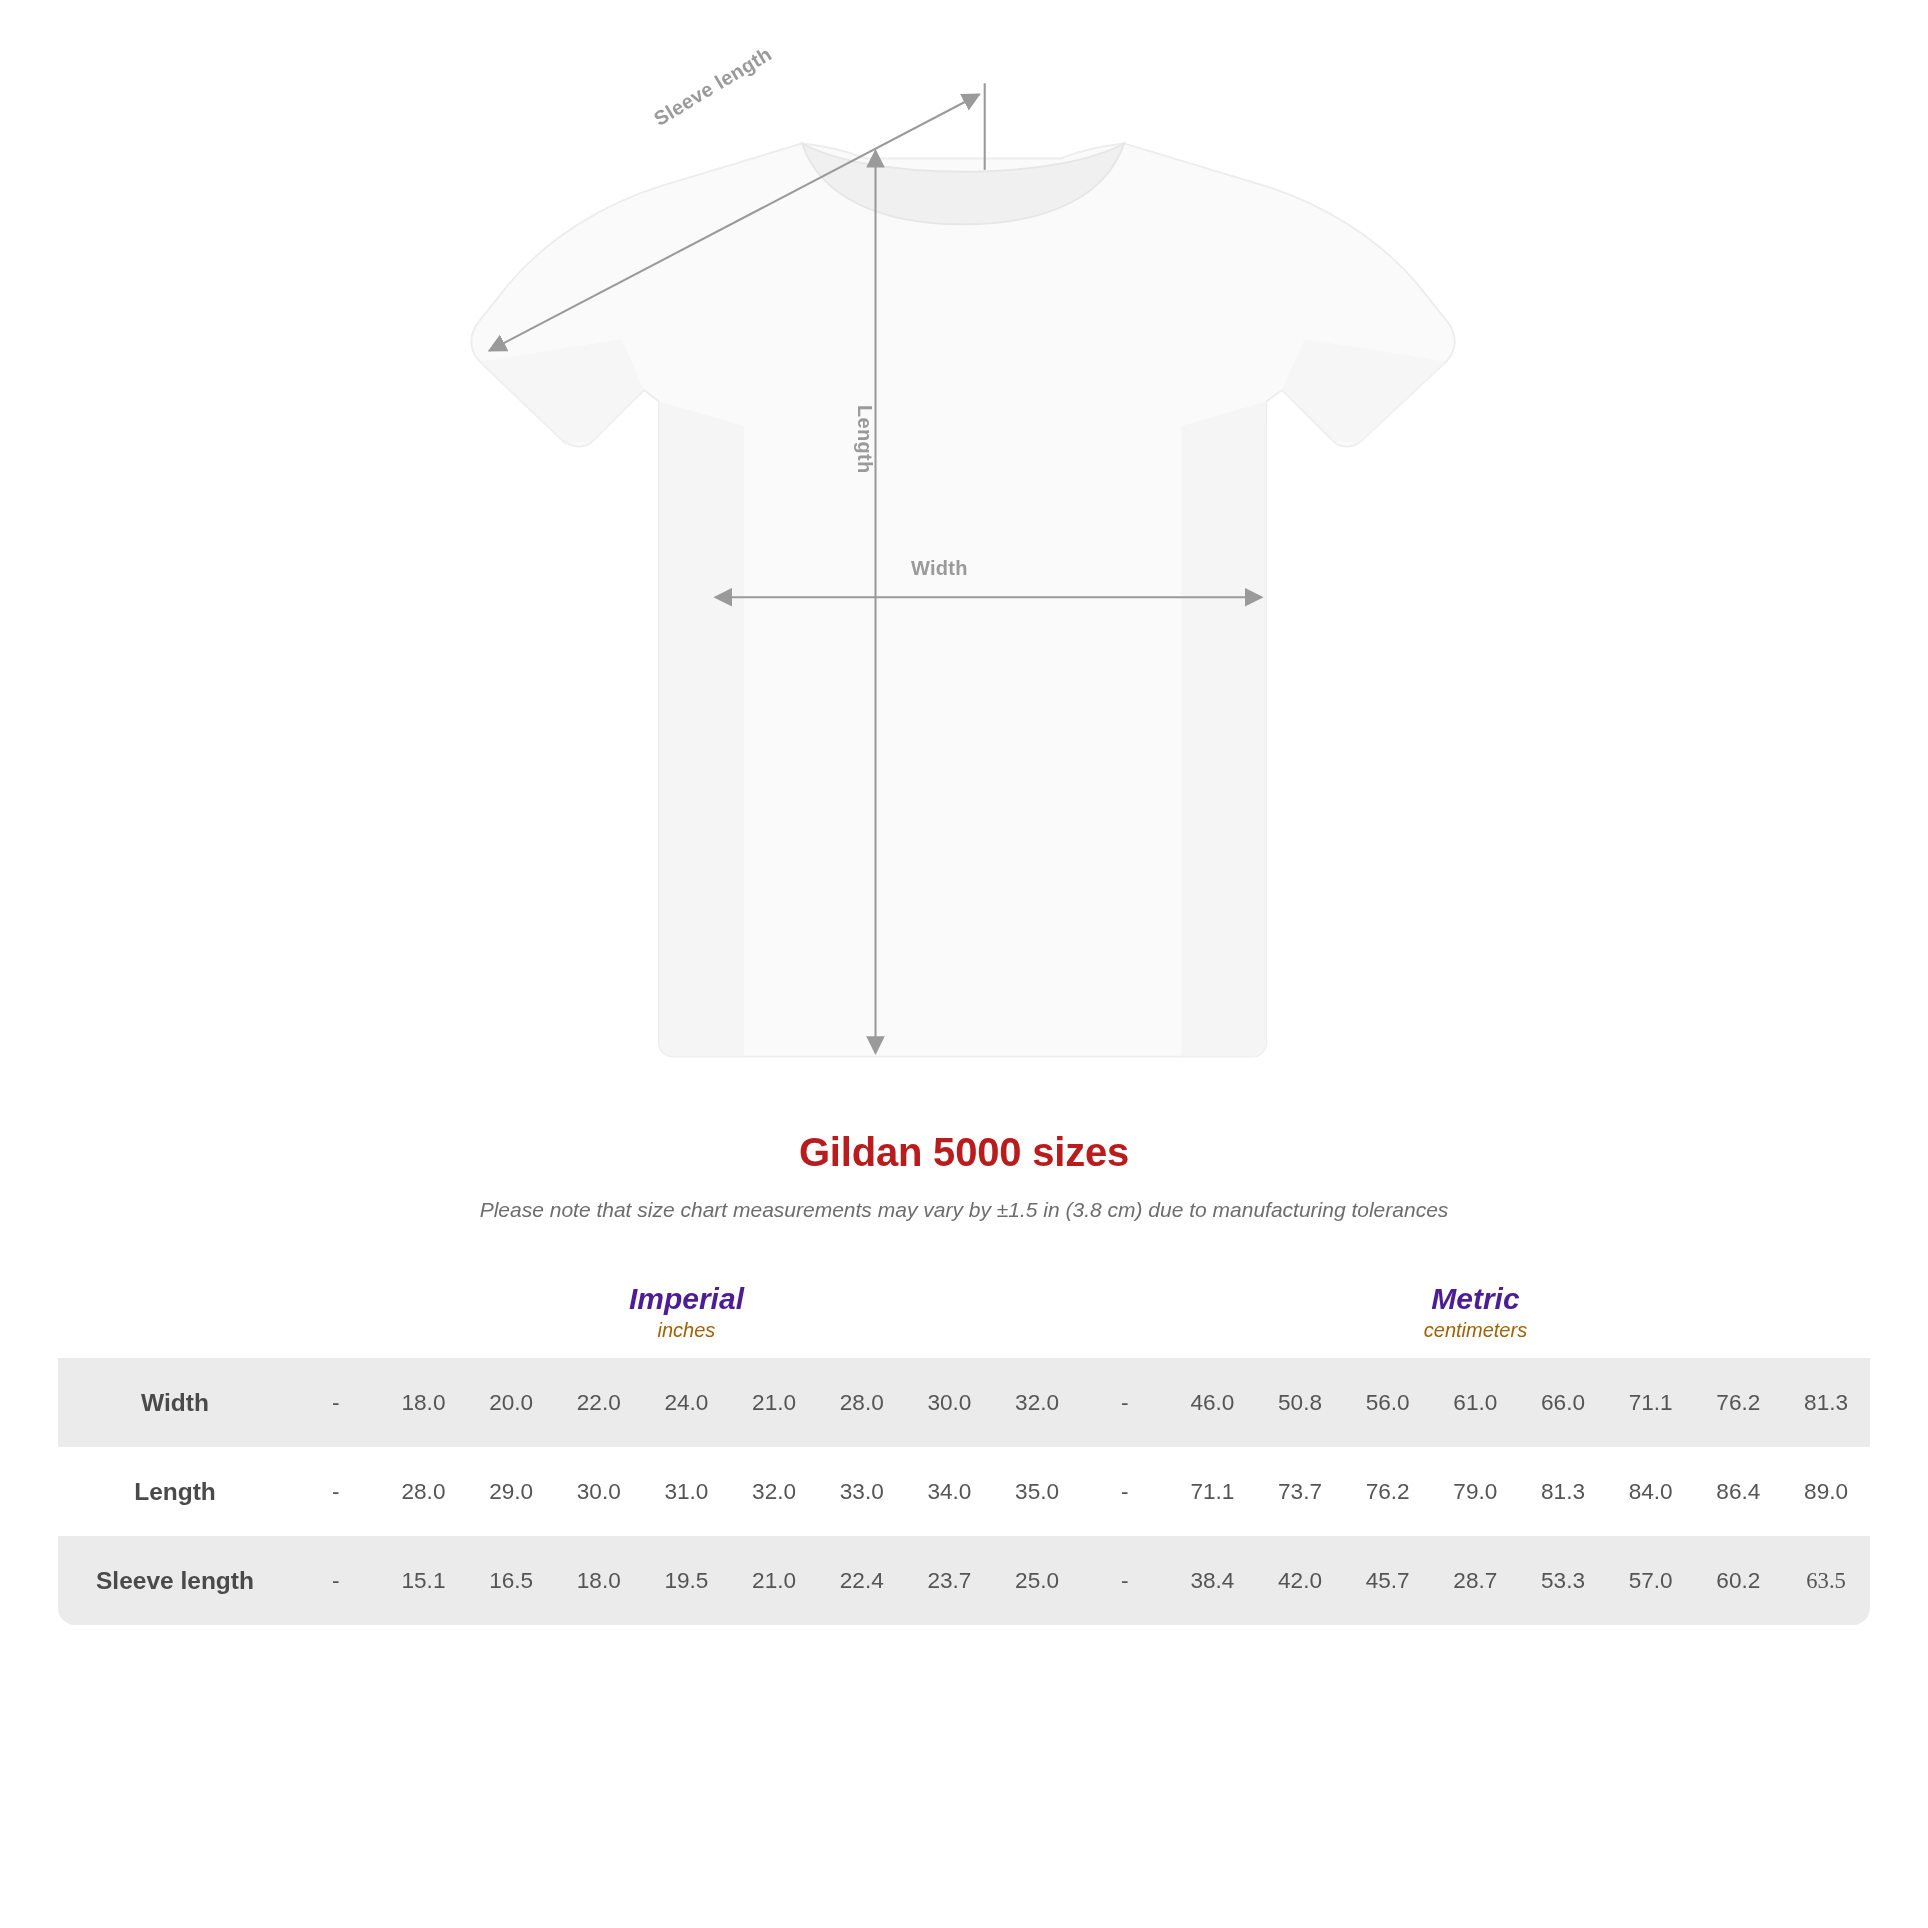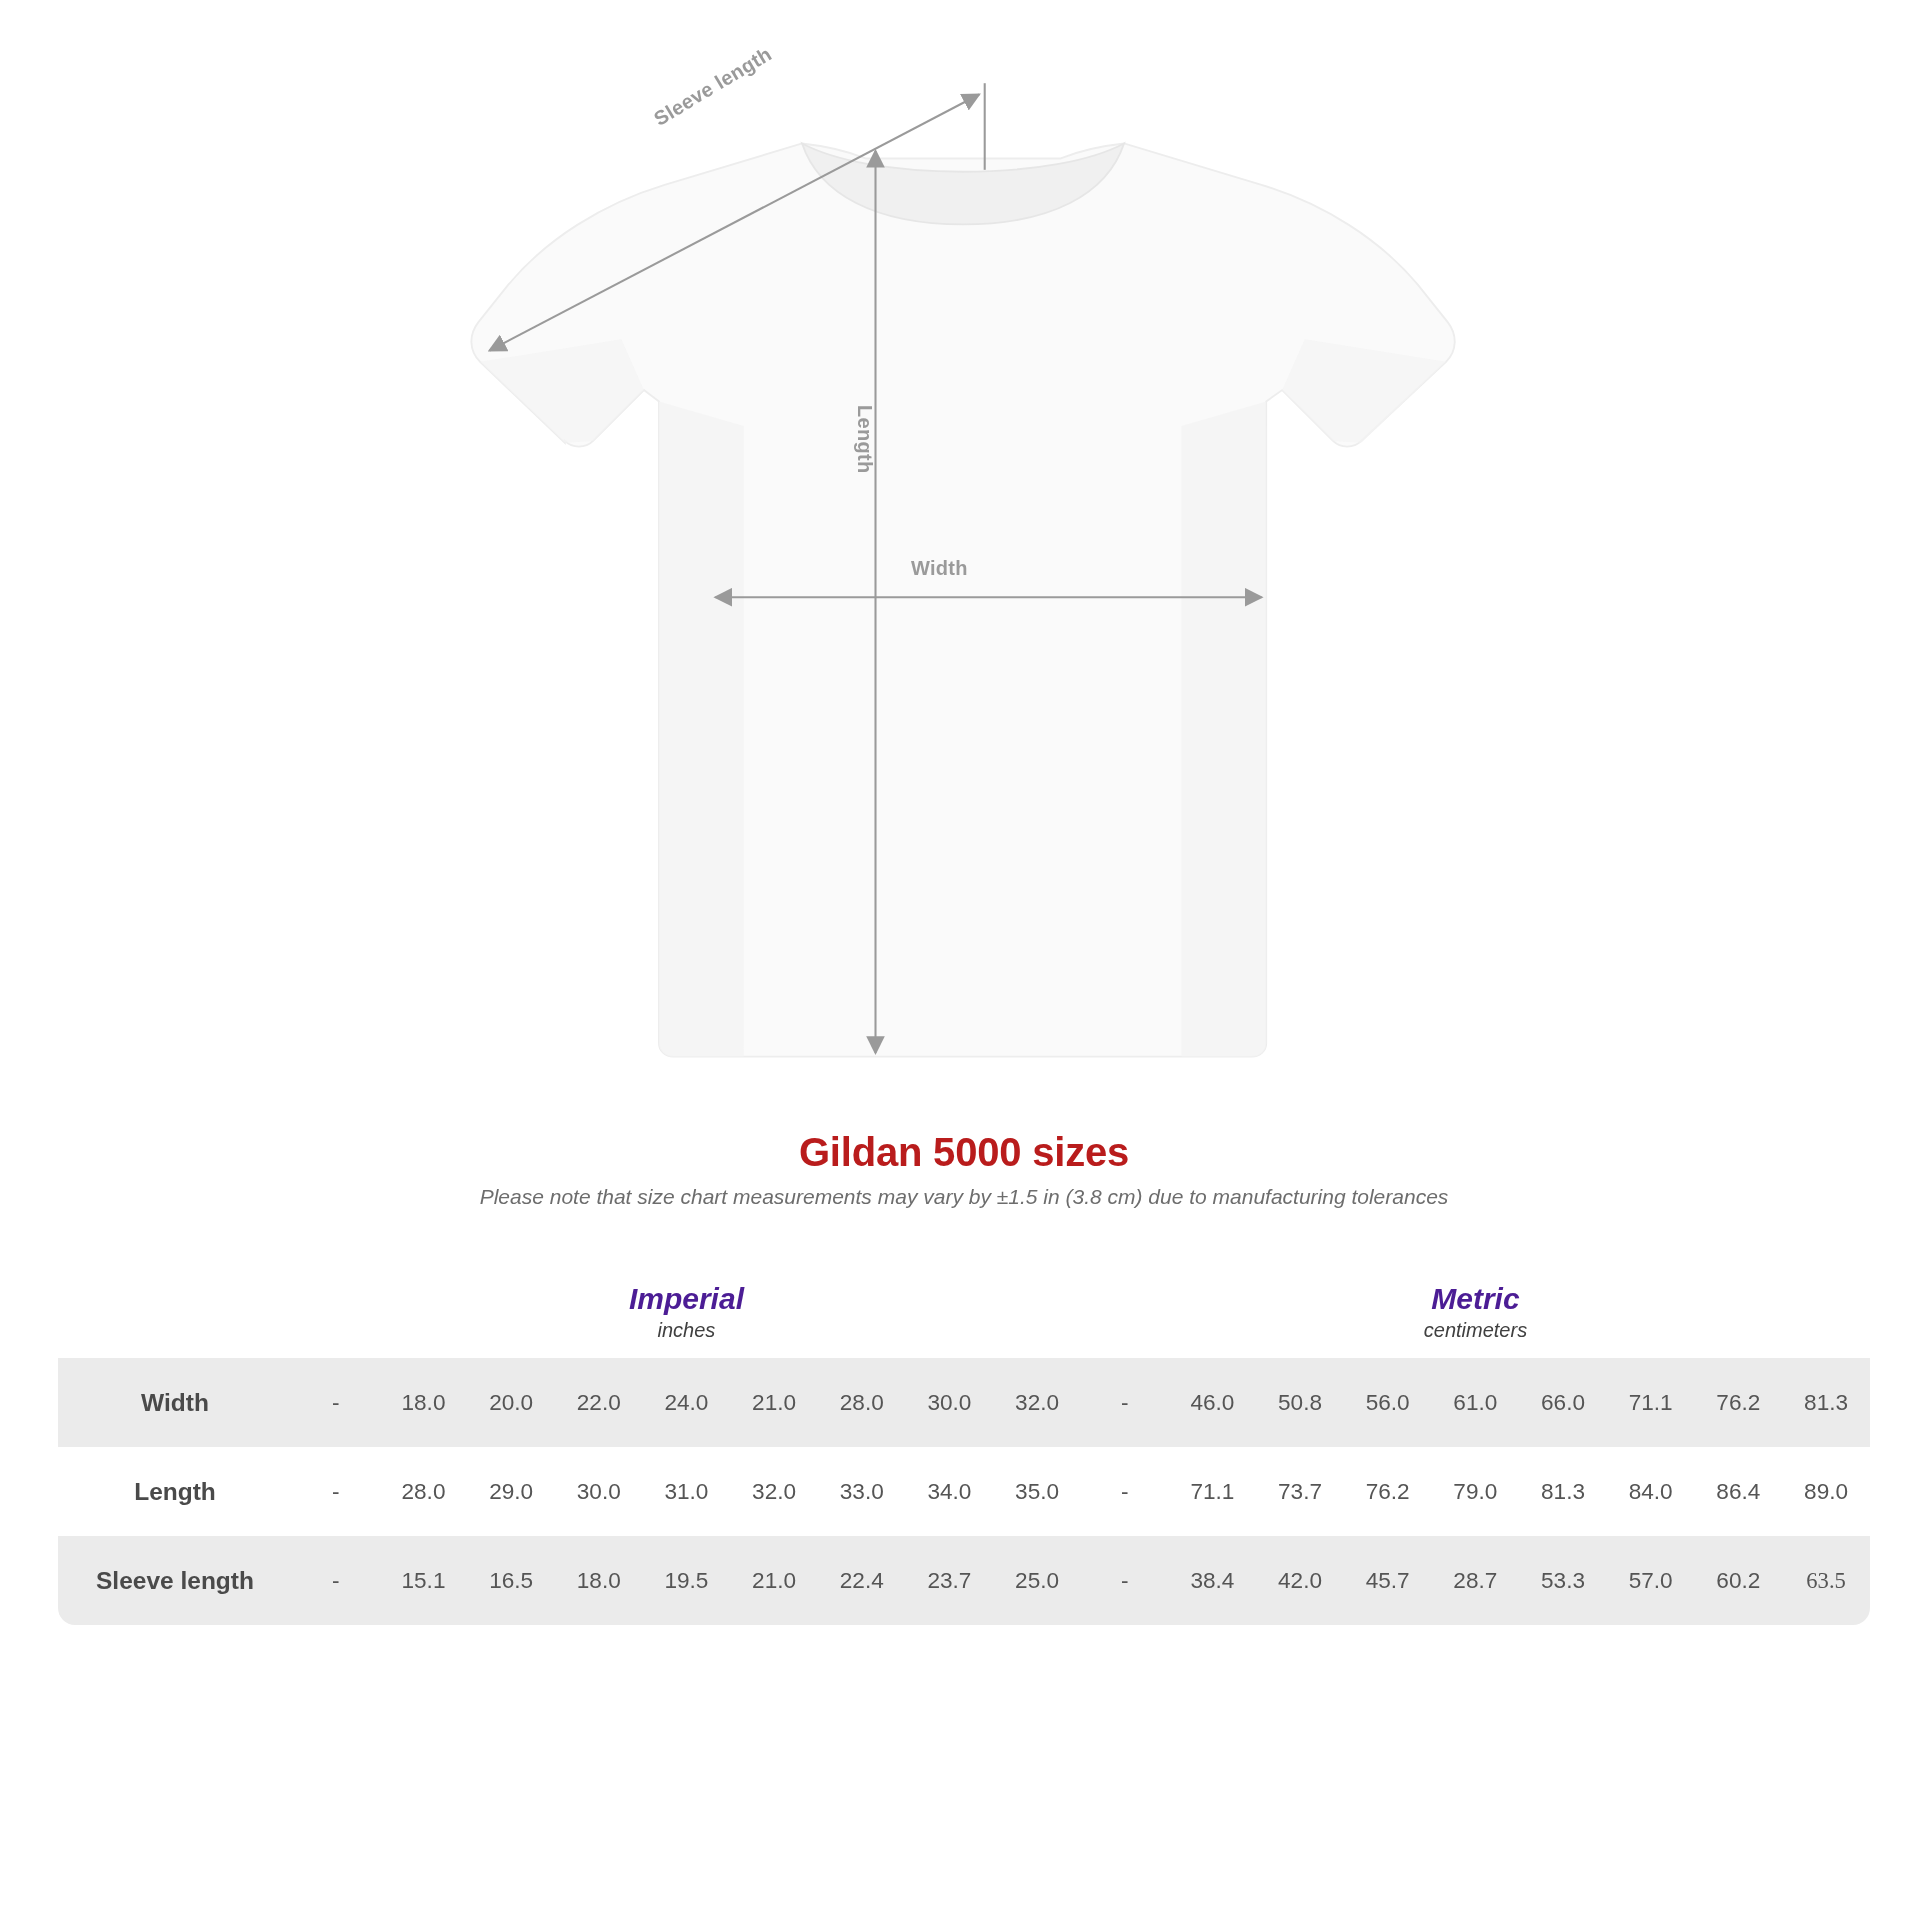--- a/index.html
+++ b/index.html
@@ -65,21 +65,21 @@
     text-align: center;
   }
   .chart-title {
     font-size: 40px;
     font-weight: bold;
     color: #b91c1c;
     margin: 0;
     letter-spacing: -0.2px;
   }
   .chart-note {
-    margin-top: 10px;
+    margin-top: 23px;
     font-size: 21px;
     font-style: italic;
     color: #6d6d6d;
   }
 
   
   .table-wrap {
     position: absolute;
     left: 58px;
     top: 1269px;
@@ -114,21 +114,21 @@
   .unit-name {
     font-size: 30px;
     font-style: italic;
     font-weight: bold;
     color: #4c1d95;
     line-height: 1.12;
   }
   .unit-sub {
     font-size: 20px;
     font-style: italic;
-    color: #404040;
+    color: #a16207;
     line-height: 1.5;
   }
   
   .size-row td {
     background: #ffffff;
     font-size: 23.5px;
     font-weight: bold;
     color: #4a4a4a;
     height: 98px;
   }

